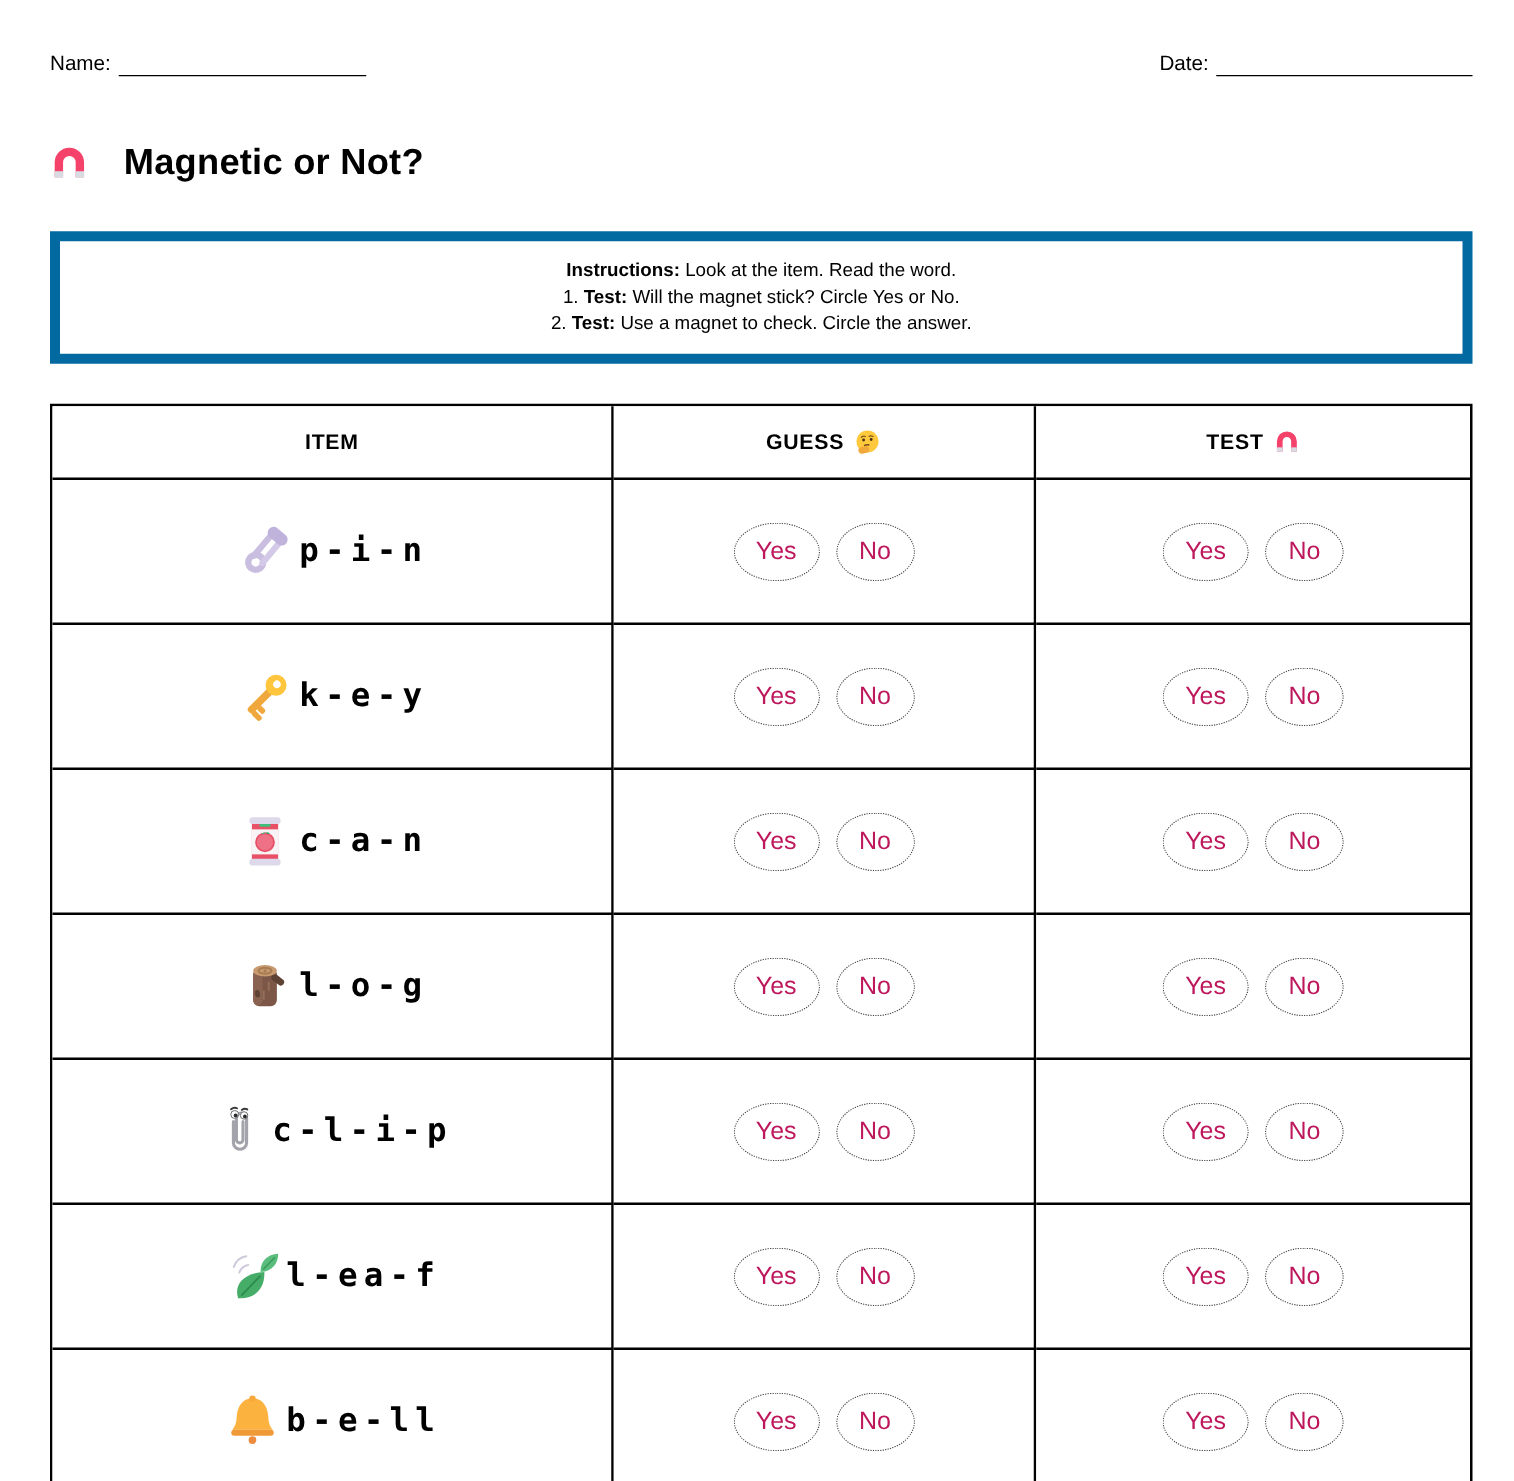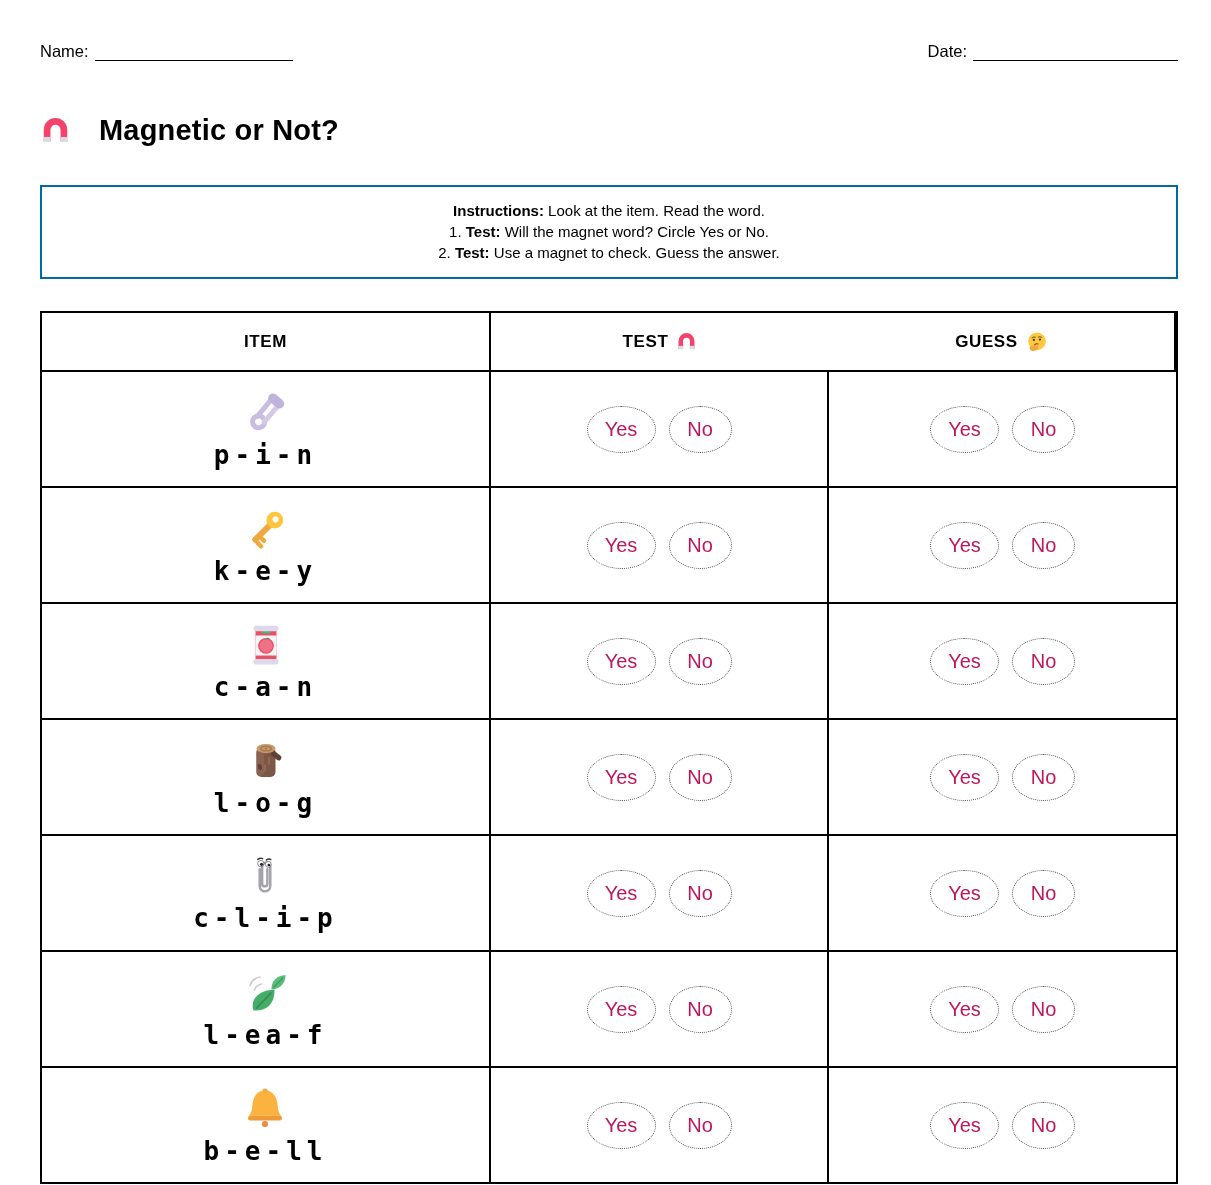--- a/index.html
+++ b/index.html
@@ -17,21 +17,21 @@
   .fill-line { display:inline-block; border-bottom:1.6px solid #000; height:15px; }
   .name-line { width:198px; margin-left:6px; }
   .date-line { width:205px; margin-left:6px; }
 
   
   .title-row { margin-top:38px; display:flex; align-items:center; gap:13px; }
   .title-row h1 { margin:15px; font-size:29px; font-weight:bold; letter-spacing:0.2px; }
 
   
   .instructions {
-    margin-top:23px; border:2px solid #0369a1;
+    margin-top:23px; border:8px solid #0369a1;
     text-align:center; font-size:15px; line-height:21px;
     padding:13px 10px 14px;
   }
   .instructions b { font-weight:bold; }
 
   
   .w-table {
     margin-top:32px;
     border:2px solid #000;
     display:grid;
@@ -40,21 +40,21 @@
   .cell {
     display:flex; align-items:center; justify-content:center;
     border-bottom:2px solid #000;
     background:#fff;
   }
   .cell.c1, .cell.c2 { border-right:2px solid #000; }
   .row-last { border-bottom:none !important; }
   .hcell { height:57px; font-weight:bold; font-size:17px; letter-spacing:0.6px; gap:8px; }
   .dcell { height:114px; }
 
-  .item-stack { display:flex; flex-direction:column; align-items:center; gap:3px; }
+  .item-stack { display:flex; flex-direction:row; align-items:center; gap:3px; }
   .word {
     font-family:"DejaVu Sans Mono", monospace;
     font-weight:bold; font-size:26px; letter-spacing:5px; color:#000;
   }
 
   .pills { display:flex; gap:13px; }
   .pill {
     border:1.5px dotted #4a4a4a; border-radius:50%;
     display:flex; align-items:center; justify-content:center;
     font-size:20px; color:#be185d; background:#fff; cursor:pointer;
@@ -86,53 +86,53 @@
         <path d="M5.5 20.7 V11.5 a6.5 6.5 0 0 1 13 0 V20.7" fill="none" stroke="#F4426B" stroke-width="5.2"></path>
         <rect x="2.9" y="17" width="5.2" height="3.9" fill="#D8DBE2"></rect>
         <rect x="15.9" y="17" width="5.2" height="3.9" fill="#D8DBE2"></rect>
       </svg>
     </span>
     <h1>Magnetic or Not?</h1>
   </div>
 
   <div class="instructions">
     <div><b>Instructions:</b><span> Look at the item. Read the word.</span></div>
-    <div><span>1.</span> <b>Test:</b><span> Will the magnet word? Circle Yes or No.</span></div>
-    <div><span>2.</span> <b>Test:</b><span> Use a magnet to check. Guess the answer.</span></div>
+    <div><span>1.</span> <b>Test:</b><span> Will the magnet stick? Circle Yes or No.</span></div>
+    <div><span>2.</span> <b>Test:</b><span> Use a magnet to check. Circle the answer.</span></div>
   </div>
 
   <div class="w-table">
 
     <div class="cell hcell c1">
       <span>ITEM</span>
-    </div>
-    <div class="cell hcell">
-      <span>TEST</span>
-      <span class="icon">
-        <svg viewBox="0 0 24 24" width="21" height="21">
-          <path d="M5.5 20.7 V11.5 a6.5 6.5 0 0 1 13 0 V20.7" fill="none" stroke="#F4426B" stroke-width="5.2"></path>
-          <rect x="2.9" y="17" width="5.2" height="3.9" fill="#D8DBE2"></rect>
-          <rect x="15.9" y="17" width="5.2" height="3.9" fill="#D8DBE2"></rect>
-        </svg>
-      </span>
     </div>
     <div class="cell hcell c2">
       <span>GUESS</span>
       <span class="icon">
         <svg viewBox="0 0 24 24" width="22" height="22">
           <circle cx="12" cy="11.2" r="9.6" fill="#FFC93E"></circle>
           <circle cx="8.6" cy="9.8" r="1.25" fill="#4a3218"></circle>
           <circle cx="15.2" cy="9.4" r="1.25" fill="#4a3218"></circle>
           <path d="M6.6 7.4 q1.8 -1.4 3.6 -0.6" stroke="#7a5a1e" stroke-width="1.1" fill="none" stroke-linecap="round"></path>
           <path d="M13.4 6.6 q1.8 -0.8 3.4 0.2" stroke="#7a5a1e" stroke-width="1.1" fill="none" stroke-linecap="round"></path>
           <path d="M9.4 14.6 q2 -1 3.8 -0.4" stroke="#7a4a1e" stroke-width="1.2" fill="none" stroke-linecap="round"></path>
           <rect x="4" y="15.6" width="9.6" height="5.8" rx="2.9" fill="#F2A93B" transform="rotate(-12 8.8 18.5)"></rect>
         </svg>
       </span>
     </div>
+    <div class="cell hcell">
+      <span>TEST</span>
+      <span class="icon">
+        <svg viewBox="0 0 24 24" width="21" height="21">
+          <path d="M5.5 20.7 V11.5 a6.5 6.5 0 0 1 13 0 V20.7" fill="none" stroke="#F4426B" stroke-width="5.2"></path>
+          <rect x="2.9" y="17" width="5.2" height="3.9" fill="#D8DBE2"></rect>
+          <rect x="15.9" y="17" width="5.2" height="3.9" fill="#D8DBE2"></rect>
+        </svg>
+      </span>
+    </div>
 
     <div class="cell dcell c1">
       <div class="item-stack">
         <span class="icon">
           <svg viewBox="0 0 48 48" width="48" height="48">
             <g transform="rotate(40 24 24)">
               <circle cx="24" cy="35.5" r="6" fill="none" stroke="#C9BDE0" stroke-width="5"></circle>
               <path d="M19.5 32.5 V10" stroke="#C9BDE0" stroke-width="5" stroke-linecap="round" fill="none"></path>
               <path d="M28.5 32.5 V12.5" stroke="#D4CAE8" stroke-width="5" stroke-linecap="round" fill="none"></path>
               <rect x="15" y="3.5" width="18" height="9.5" rx="4.75" fill="#BFB2DB"></rect>

